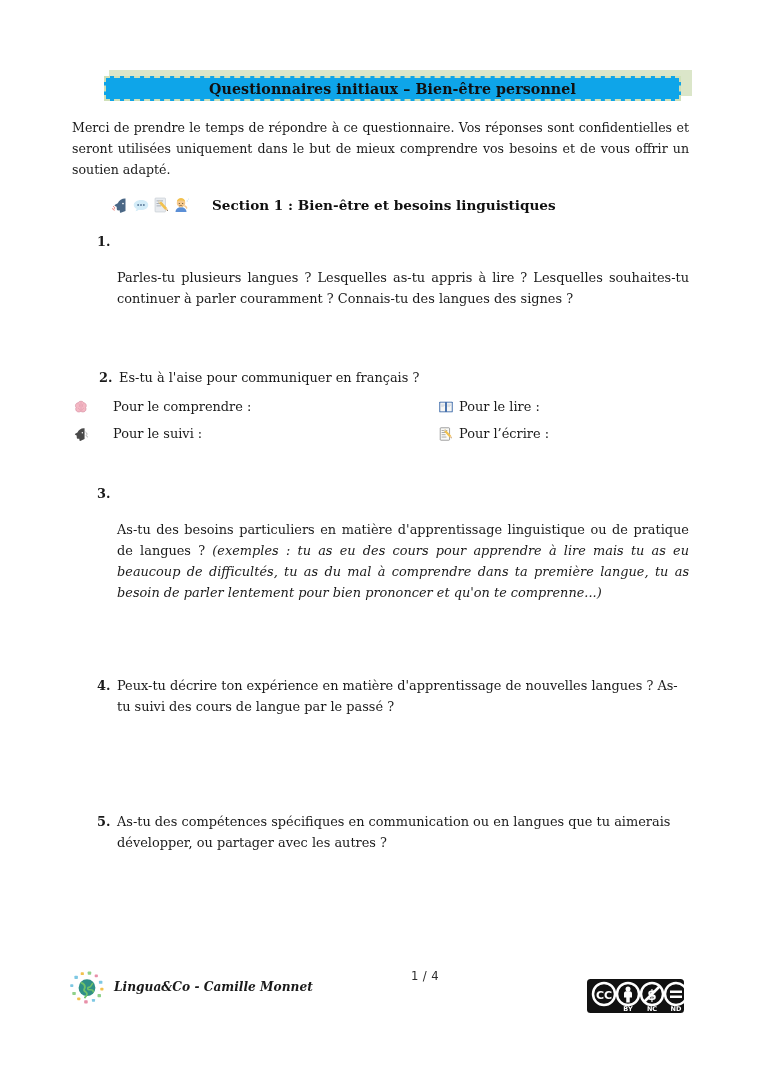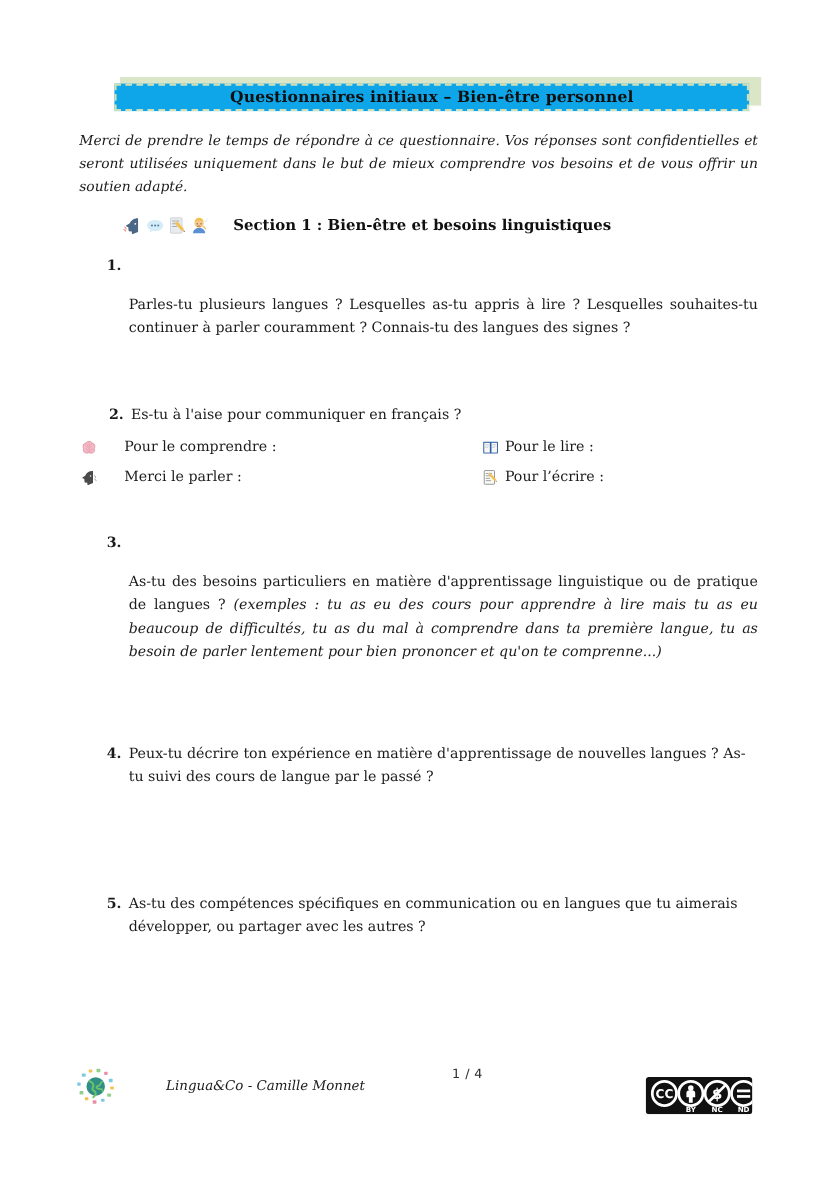--- a/index.html
+++ b/index.html
@@ -58,21 +58,20 @@
     color: #101010;
     white-space: nowrap;
   }
 
   
   .intro {
     position: absolute;
     left: 72px;
     top: 118px;
     width: 617px;
-    font-style: italic;
     font-size: 12.6px;
     line-height: 1.65;
     text-align: justify;
     color: #1a1a1a;
   }
 
   
   .section-head {
     position: absolute;
     left: 112px;
@@ -170,25 +169,24 @@
     gap: 6px;
   }
   .logo-mark {
     width: 42px;
     height: 42px;
     flex: 0 0 42px;
   }
   .logo-mark svg { display: block; }
   .brand-text {
     font-style: italic;
-    font-weight: normal;
+    font-weight: bold;
     font-size: 12.2px;
     color: #1a1a1a;
     white-space: nowrap;
-    margin-left: 37px;
   }
 
   .page-number {
     position: absolute;
     left: 0;
     top: 969px;
     width: 760px;
     text-align: center;
     font-size: 11.6px;
     font-family: "DejaVu Sans", "Liberation Sans", sans-serif;
@@ -320,21 +318,21 @@
     <div class="sub-row">
       <div class="sub-cell left">
         <span class="sub-icon">
           <svg width="16" height="16" viewBox="0 0 36 36">
             <path d="M24 5c-6 0-11.5 4-14 9.5L5 17.5c-1 .5-1 1.8 0 2.3l3.2 1.6.4 5.2c.1 1.3 1.2 2.3 2.5 2.2l3-.3.6 4.1c.1.8.9 1.3 1.6 1L26 29.5V5z" fill="#4a4a4a"></path>
             <circle cx="21" cy="15" r="1.6" fill="#ffffff"></circle>
             <path d="M29 14c1.6 1.2 2.4 2.9 2.3 4.8" stroke="#8a8a8a" stroke-width="1.6" fill="none" stroke-linecap="round"></path>
             <path d="M29.5 21.5c1.6 .4 2.6 1.6 2.8 3.2" stroke="#8a8a8a" stroke-width="1.6" fill="none" stroke-linecap="round"></path>
           </svg>
         </span>
-        <span class="sub-label">Merci le parler :</span>
+        <span class="sub-label">Pour le suivi :</span>
       </div>
       <div class="sub-cell right">
         <span class="sub-icon">
           <svg width="16" height="16" viewBox="0 0 36 36">
             <rect x="5" y="4" width="21" height="28" rx="1.5" fill="#fbfbf8" stroke="#6b6b6b" stroke-width="1.4"></rect>
             <g fill="#8a8a8a">
               <rect x="8" y="9" width="13" height="1.6"></rect>
               <rect x="8" y="14" width="13" height="1.6"></rect>
               <rect x="8" y="19" width="9" height="1.6"></rect>
               <rect x="8" y="24" width="11" height="1.6"></rect>

